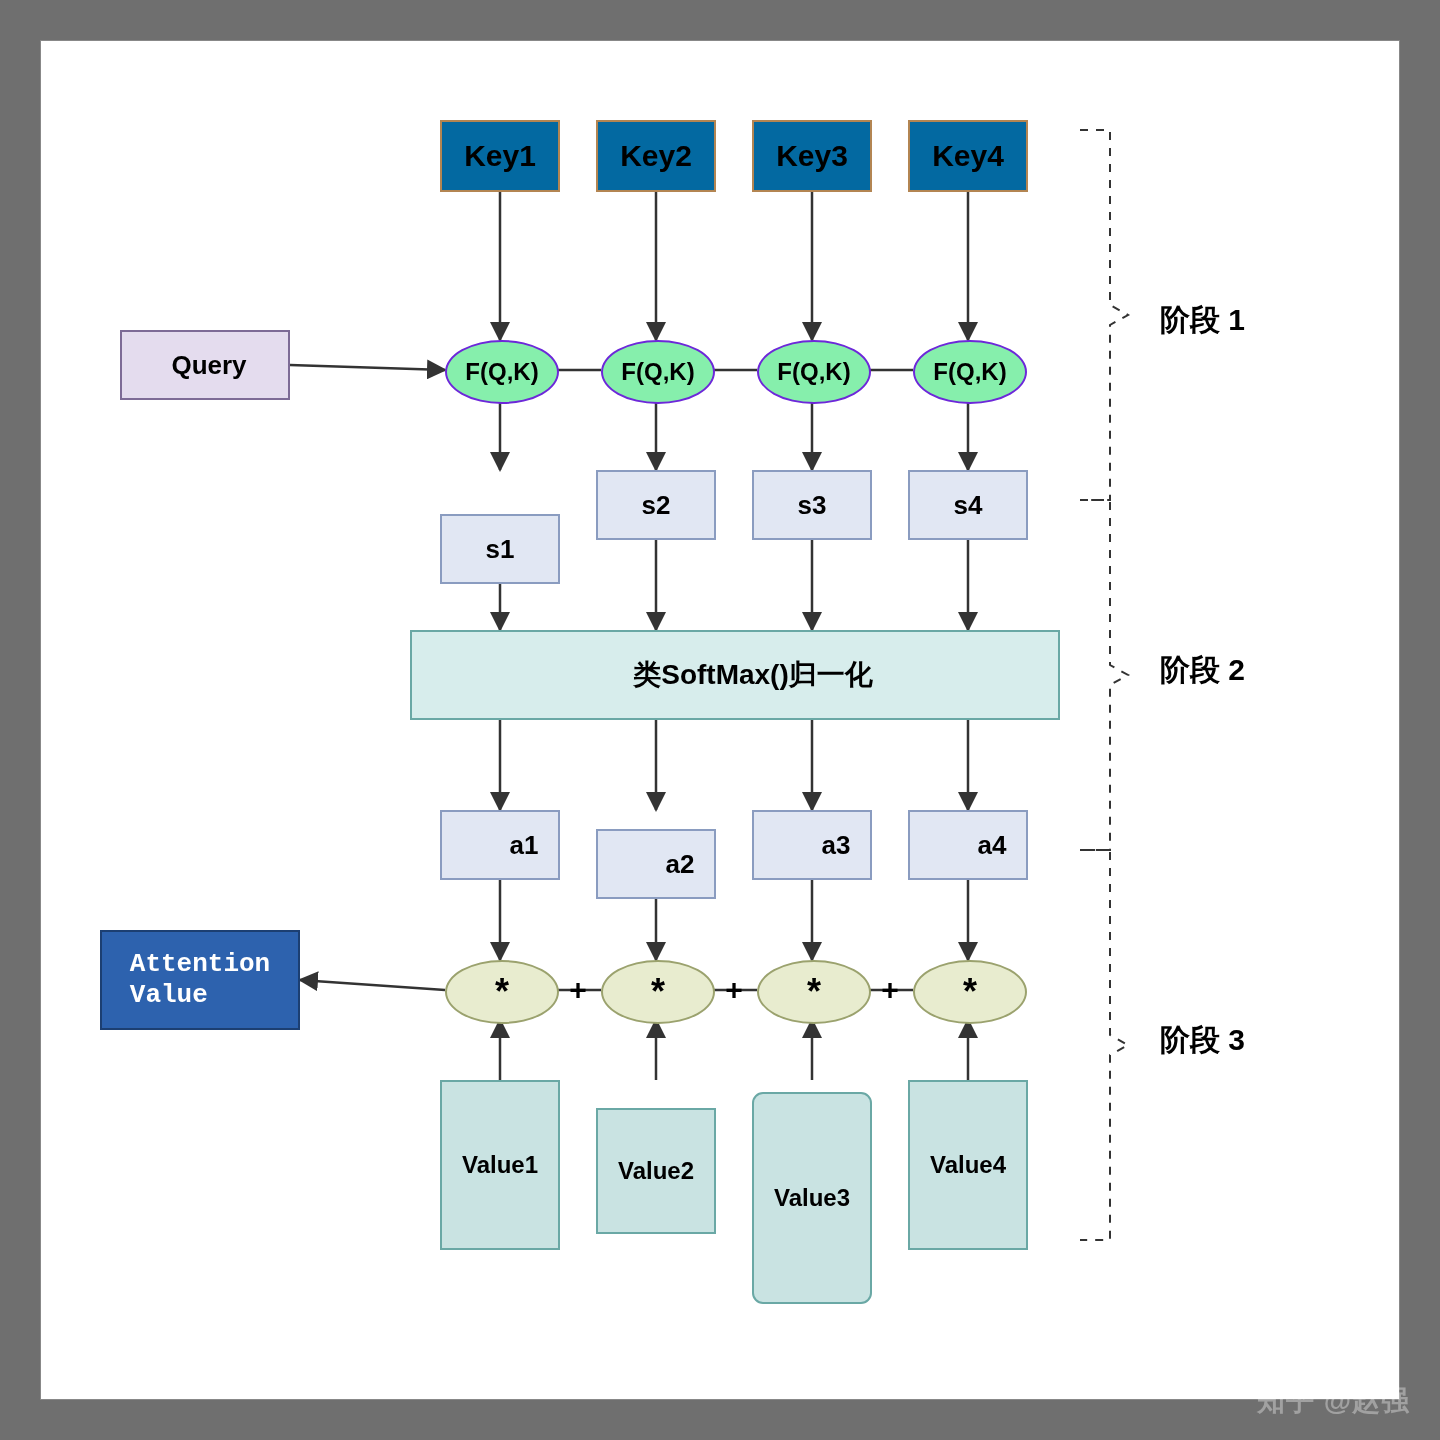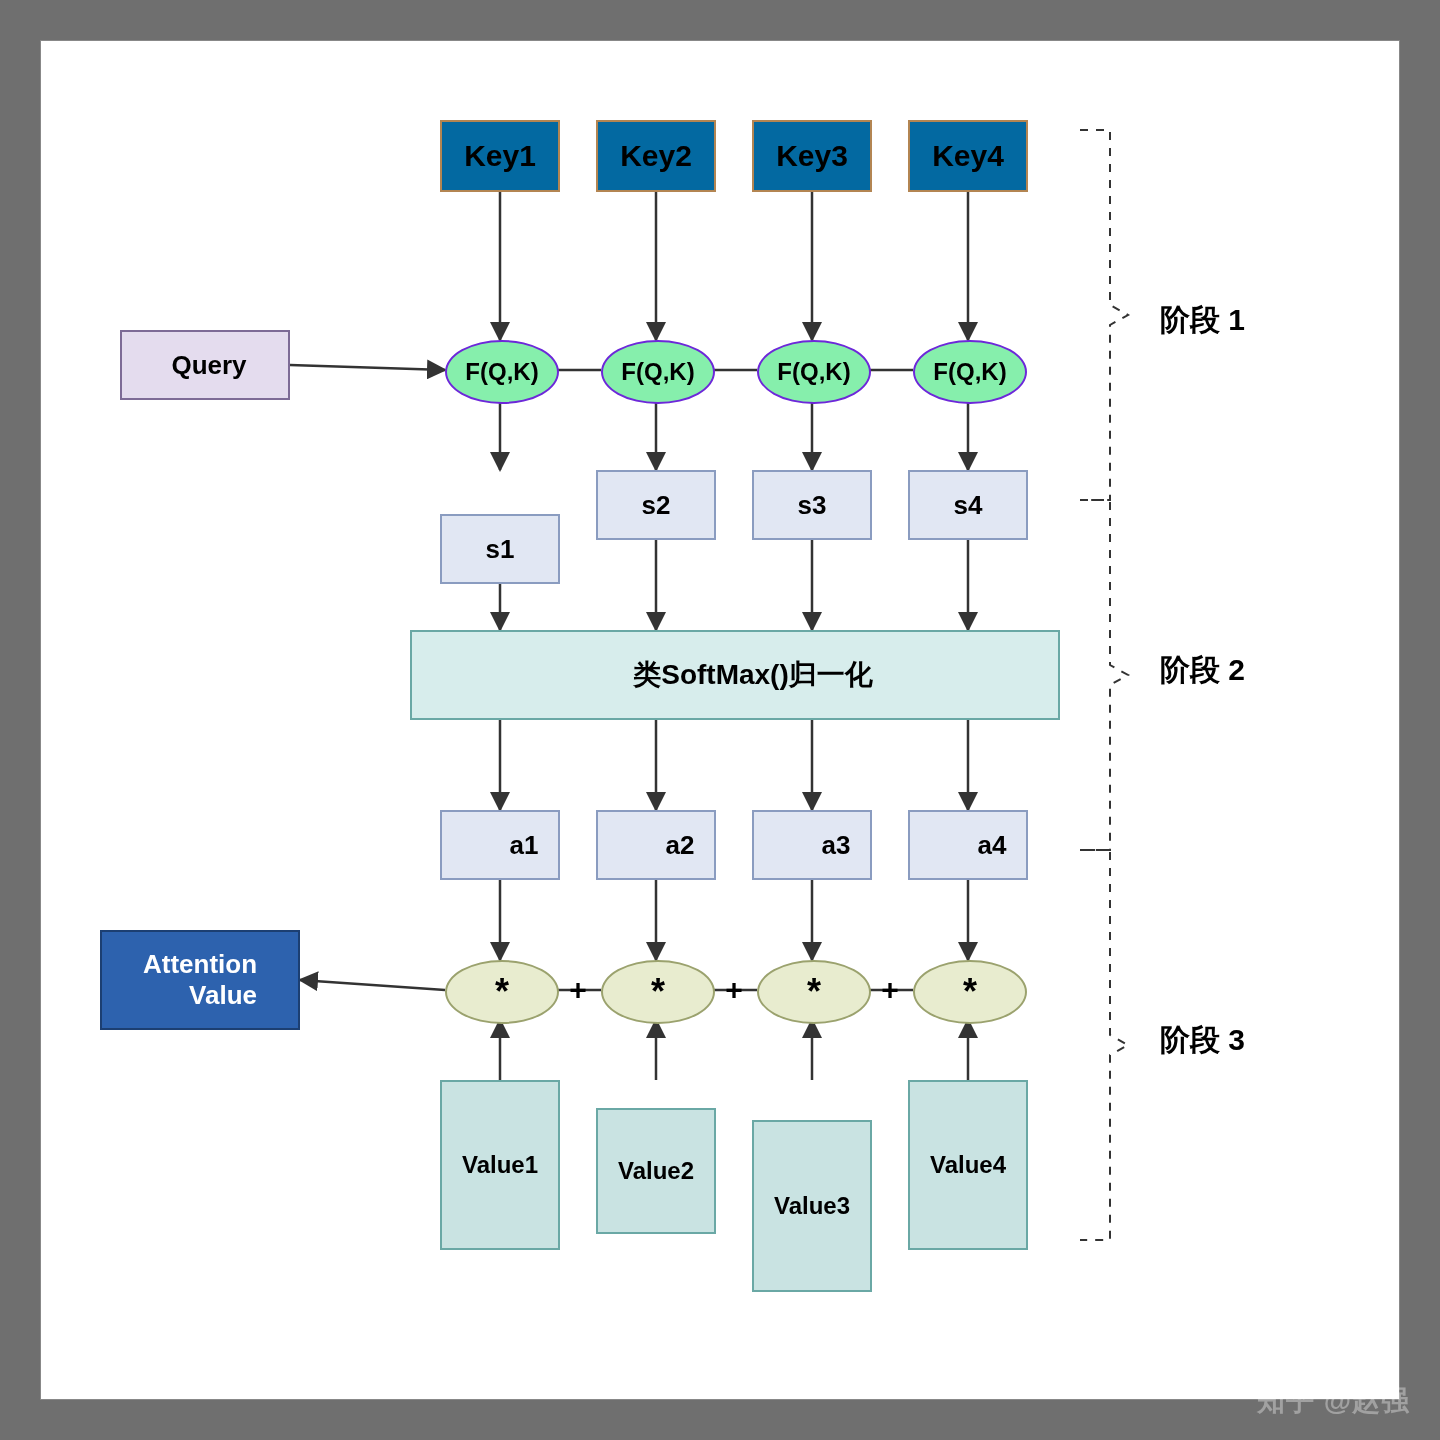--- a/index.html
+++ b/index.html
@@ -30,21 +30,21 @@
     justify-content: center;
     font-weight: bold;
     box-sizing: border-box;
   }
   .key    { background: #0369a1; border: 2px solid #b38552; font-size: 30px; }
   .query  { background: #e4dcee; border: 2px solid #7d6b96; font-size: 26px; padding-left: 8px; }
   .sbox   { background: #e1e7f3; border: 2px solid #8a9cc0; font-size: 26px; }
   .abox   { background: #e1e7f3; border: 2px solid #8a9cc0; font-size: 26px; padding-left: 48px; }
   .soft   { background: #d7edec; border: 2px solid #6aa8a5; font-size: 28px; }
   .valbox { background: #c9e3e2; border: 2px solid #6aa8a5; font-size: 24px; }
-  .att    { background: #2d62ae; border: 2px solid #1c3f72; color:#fff; font-size: 26px; text-align:right; line-height:1.2; }
+  .att    { background: #2d62ae; border: 2px solid #1c3f72; color:#fff; font-size: 26px; text-align:left; line-height:1.2;font-family:Liberation Mono, monospace; }
   .ellipse{
     position:absolute;
     border:2px solid #6d28d9;
     border-radius:50%;
     background:#86efac;
     display:flex; align-items:center; justify-content:center;
     font-size:24px; font-weight:bold;
   }
   .mul    { background:#e8eccf; border:2px solid #9ba26e; font-size:36px; }
   .plus {
@@ -124,30 +124,30 @@
       <div class="ellipse " style="left: 405px; top: 300px; width: 110px; height: 60px;">F(Q,K)</div>
       <div class="ellipse " style="left: 561px; top: 300px; width: 110px; height: 60px;">F(Q,K)</div>
       <div class="ellipse " style="left: 717px; top: 300px; width: 110px; height: 60px;">F(Q,K)</div>
       <div class="ellipse " style="left: 873px; top: 300px; width: 110px; height: 60px;">F(Q,K)</div>
       <div class="box sbox" style="left: 400px; top: 430px; width: 120px; height: 70px; margin-top: 44px;">s1</div>
       <div class="box sbox" style="left: 556px; top: 430px; width: 120px; height: 70px;">s2</div>
       <div class="box sbox" style="left: 712px; top: 430px; width: 120px; height: 70px;">s3</div>
       <div class="box sbox" style="left: 868px; top: 430px; width: 120px; height: 70px;">s4</div>
       <div class="box soft" style="left: 370px; top: 590px; width: 650px; height: 90px; padding-left: 36px;">类SoftMax()归一化</div>
       <div class="box abox" style="left: 400px; top: 770px; width: 120px; height: 70px;">a1</div>
-      <div class="box abox" style="left: 556px; top: 770px; width: 120px; height: 70px;">a2</div>
+      <div class="box abox" style="left: 556px; top: 789px; width: 120px; height: 70px;">a2</div>
       <div class="box abox" style="left: 712px; top: 770px; width: 120px; height: 70px; text-align: right;">a3</div>
       <div class="box abox" style="left: 868px; top: 770px; width: 120px; height: 70px;">a4</div>
       <div class="ellipse mul" style="left: 405px; top: 920px; width: 110px; height: 60px;">*</div>
       <div class="ellipse mul" style="left: 561px; top: 920px; width: 110px; height: 60px;">*</div>
       <div class="ellipse mul" style="left: 717px; top: 920px; width: 110px; height: 60px;">*</div>
       <div class="ellipse mul" style="left: 873px; top: 920px; width: 110px; height: 60px;">*</div>
       <div class="box valbox" style="left: 400px; top: 1040px; width: 120px; height: 170px;">Value1</div>
       <div class="box valbox" style="left: 556px; top: 1040px; width: 120px; height: 126px; margin-top: 28px;">Value2</div>
-      <div class="box valbox" style="left: 712px; top: 1080px; width: 120px; height: 172px;">Value3</div>
+      <div class="box valbox" style="left: 712px; top: 1052px; width: 120px; height: 212px; border-radius: 11px;">Value3</div>
       <div class="box valbox" style="left: 868px; top: 1040px; width: 120px; height: 170px;">Value4</div>
       <div class="box att" style="left: 60px; top: 890px; width: 200px; height: 100px; white-space: pre;">Attention
 Value</div>
       <div class="plus" style="left: 538px; top: 950px;">+</div>
       <div class="plus" style="left: 694px; top: 950px;">+</div>
       <div class="plus" style="left: 850px; top: 950px;">+</div>
       <div class="stage-label" style="left: 1120px; top: 280px;">阶段 1</div>
       <div class="stage-label" style="left: 1120px; top: 630px;">阶段 2</div>
       <div class="stage-label" style="left: 1120px; top: 1000px;">阶段 3</div>
     </div>

